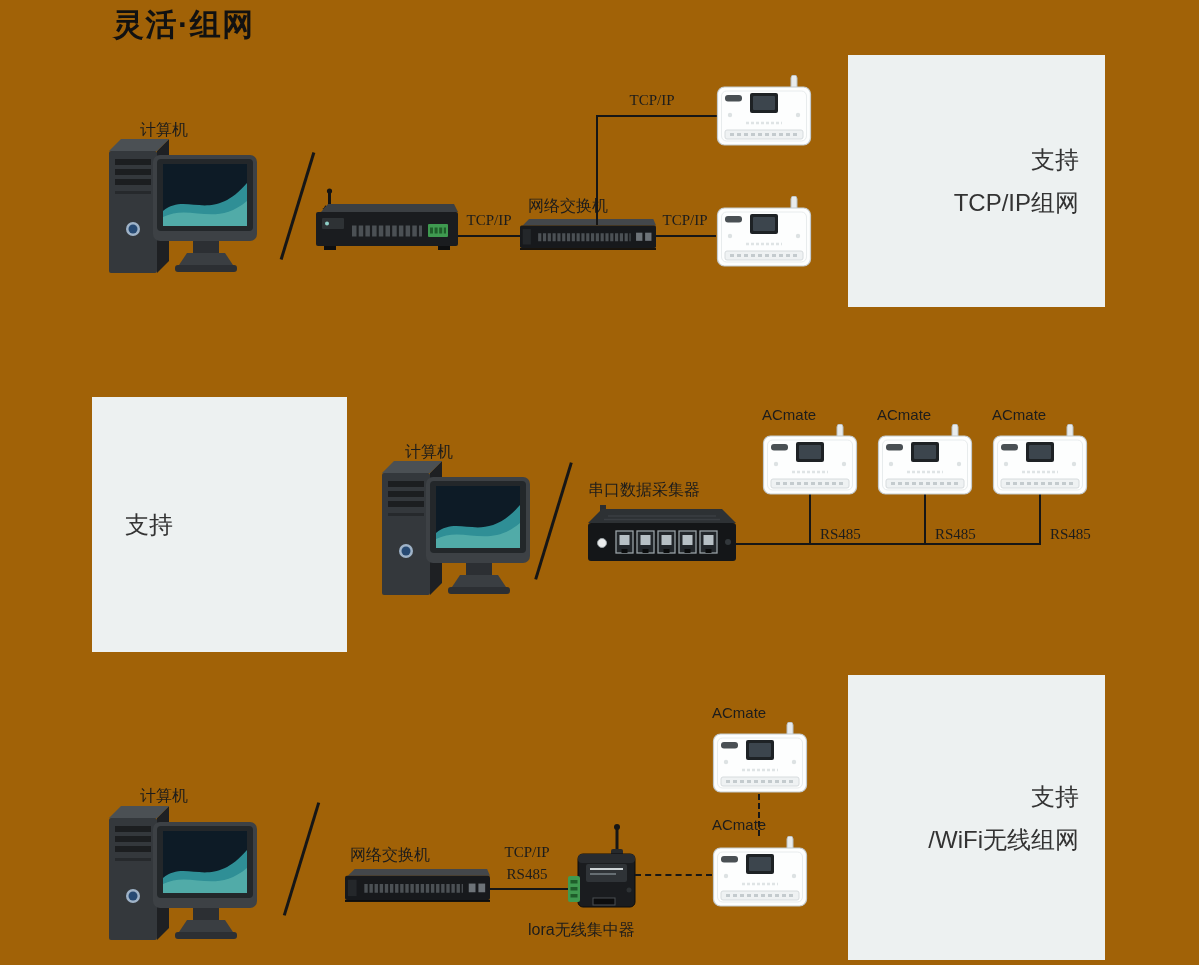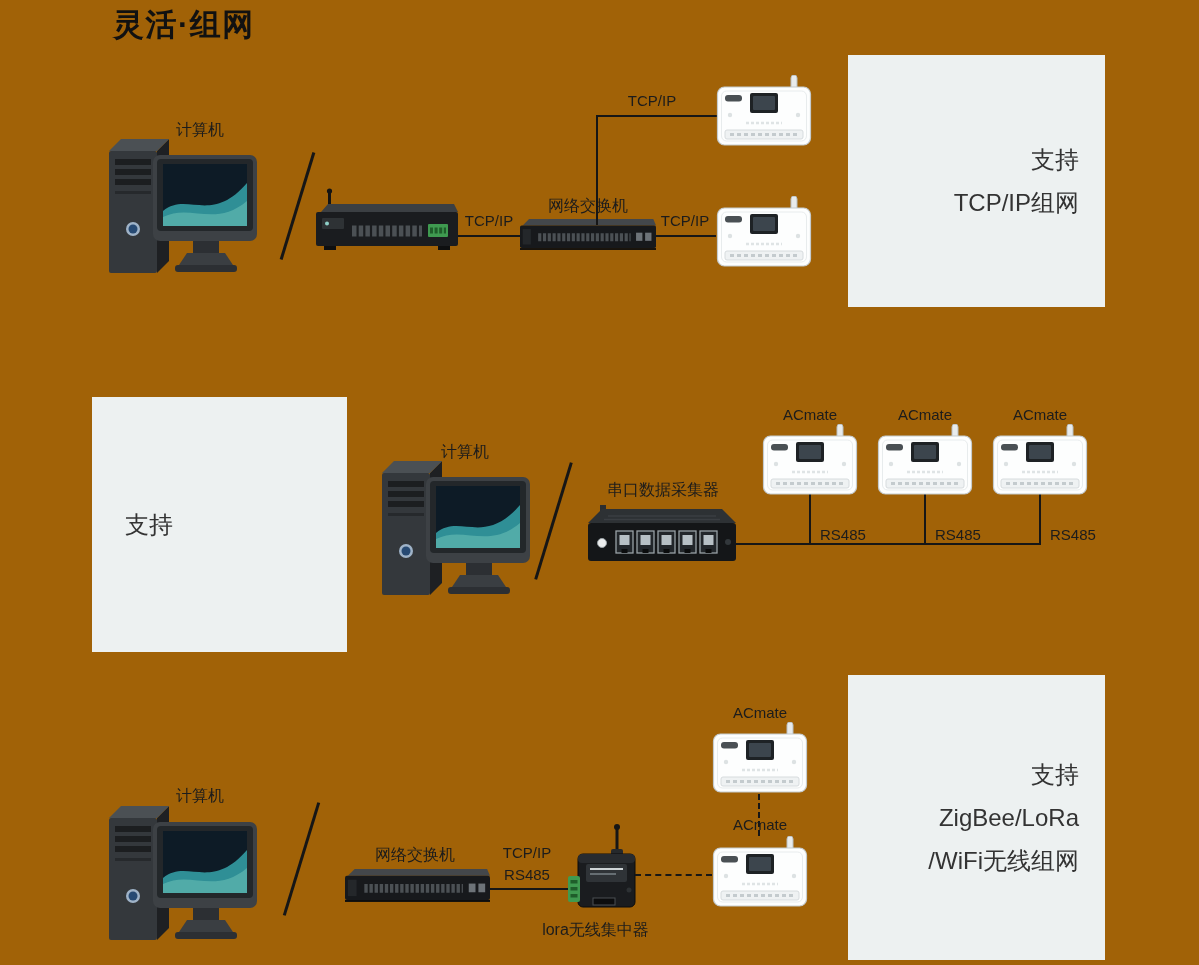--- a/index.html
+++ b/index.html
@@ -6,22 +6,22 @@
   html,body { background:#ffffff; }
   body { font-family:"Liberation Sans","DejaVu Sans",sans-serif; }
   .canvas { position:relative; width:1199px; height:965px; background:#a16207; overflow:hidden; }
 
   .title { position:absolute; font-size:31px; font-weight:700; color:#111; letter-spacing:1.5px; }
 
   .panel { position:absolute; background:#edf1f1; display:flex; flex-direction:column; justify-content:center; color:#333; font-size:24px; line-height:43px; }
   .panel.p-right { align-items:flex-end; padding-right:26px; }
   .panel.p-left  { align-items:flex-start; padding-left:33px; }
 
-  .dev-label  { position:absolute; font-size:16px; color:#1c1c1c; text-align:center; white-space:nowrap; }
-  .link-label { position:absolute; font-size:15px; color:#1c1c1c; text-align:center; white-space:nowrap; }
+  .dev-label  { position:absolute; font-size:16px; color:#1c1c1c; text-align:left; white-space:nowrap; }
+  .link-label { position:absolute; font-size:15px; color:#1c1c1c; text-align:center; white-space:nowrap;font-family:Liberation Serif, serif; }
   .link-label.alignleft { text-align:left; }
 
   .hline { position:absolute; height:0; border-top:2px solid #161616; }
   .vline { position:absolute; width:0;  border-left:2px solid #161616; }
   .hline.dashed { border-top:2px dashed #161616; }
   .vline.dashed { border-left:2px dashed #161616; }
 
   .slash { position:absolute; width:3px; background:#161616; transform:rotate(17deg); }
 
   .device { position:absolute; }
@@ -232,21 +232,20 @@
   <div class="dev-label" style="left:992px;top:406px;width:96px;font-size:15px;">ACmate</div>
   <div class="device" style="left:992px;top:424px;width:96px;height:72px;">
     <svg viewBox="0 0 96 72">
         <use href="#sym-acmate"></use>
       </svg>
   </div>
   <div class="link-label alignleft" style="left:1050px;top:526px;width:70px;">RS485</div>
 
   <div class="panel p-right" style="left:848px;top:675px;width:257px;height:285px;">
     <div>支持</div>
-    <div>ZigBee/LoRa</div>
     <div>/WiFi无线组网</div>
   </div>
 
   <div class="dev-label" style="left:140px;top:786px;width:120px;">计算机</div>
   <div class="device" style="left:95px;top:800px;width:170px;height:155px;">
     <svg viewBox="0 0 170 155">
         <use href="#sym-computer"></use>
       </svg>
   </div>
 

